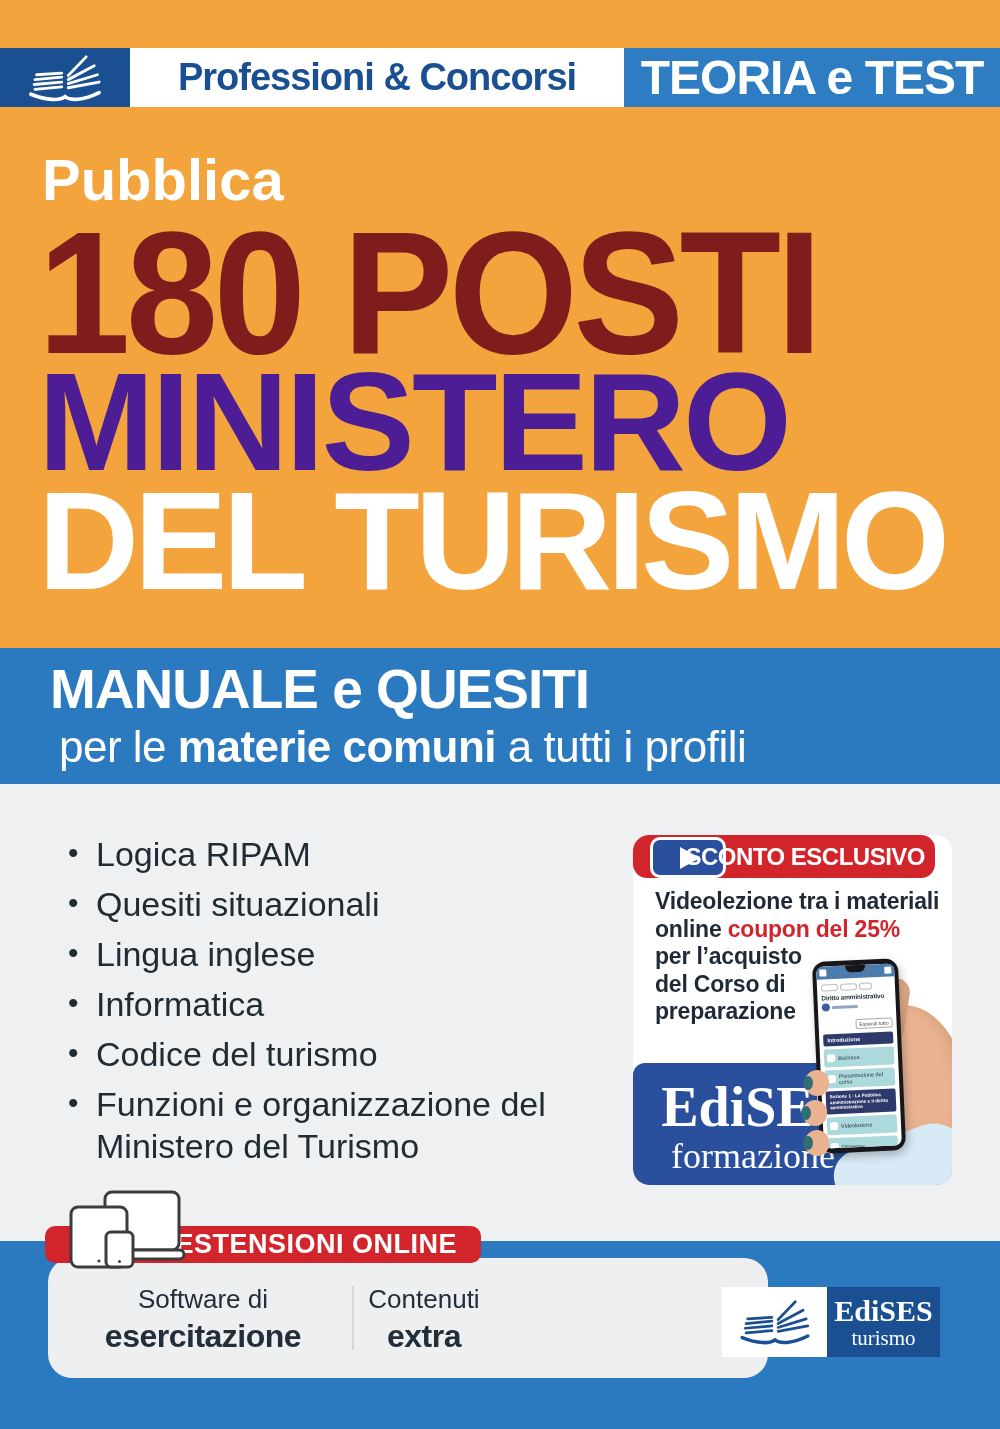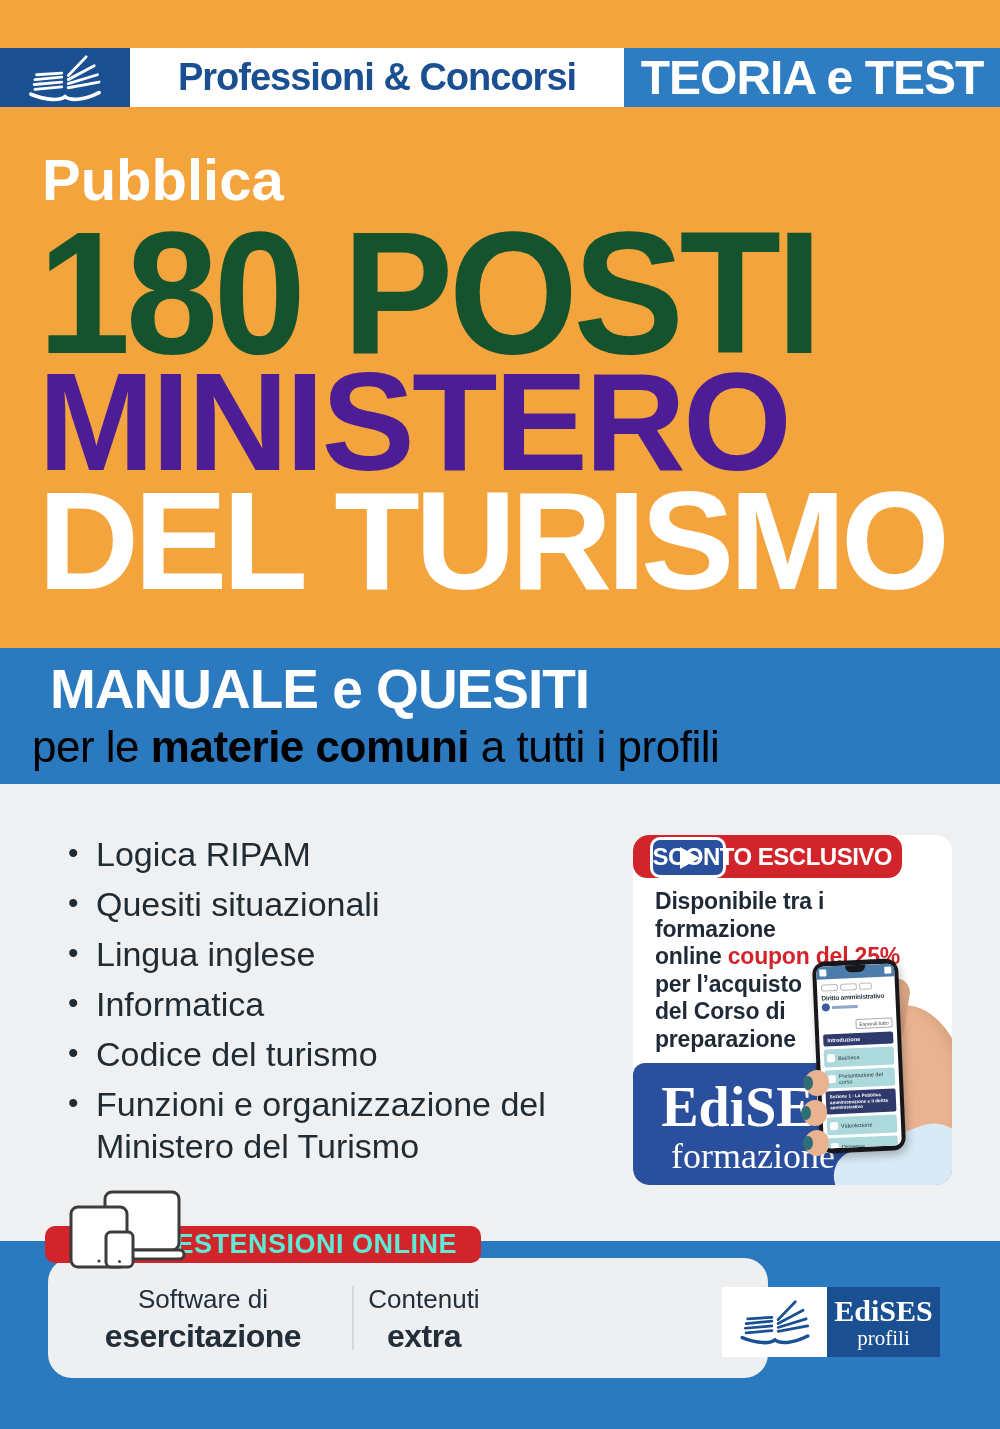--- a/index.html
+++ b/index.html
@@ -13,39 +13,39 @@
   .logo-box { width:130px; height:59px; background:#1A4F92; display:flex; align-items:center; justify-content:center; }
   .brand-box { width:494px; height:59px; background:#FFFFFF; display:flex; align-items:center; justify-content:center; }
   .brand-box span { font-size:38px; font-weight:800; color:#1A4F92; letter-spacing:-1px; }
   .series-box { flex:1; height:59px; background:#2E7CC2; display:flex; align-items:center; justify-content:center; }
   .series-box span { font-size:48px; font-weight:800; color:#FFFFFF; letter-spacing:-1px; }
 
   .kicker { position:absolute; left:42px; top:146px; font-size:58px; font-weight:700; color:#FFFFFF; }
 
   .title-line { position:absolute; left:38px; line-height:1; font-weight:700; white-space:nowrap; }
   .title-line > span { display:inline-block; transform-origin:left top; }
-  .tl1 { top:205px; font-size:175px; color:#14532d; letter-spacing:-5px; }
+  .tl1 { top:205px; font-size:175px; color:#7f1d1d; letter-spacing:-5px; }
   .tl1 > span { transform:scaleX(0.95); }
   .tl2 { top:352px; font-size:140px; color:#4c1d95; letter-spacing:-3px; }
   .tl3 { top:471px; font-size:140px; color:#FFFFFF; letter-spacing:-5px; }
 
   
   .band { position:absolute; left:0; top:648px; width:1000px; height:136px; background:#2B79BE;text-align:right; }
   .band-title { position:absolute; left:50px; top:9px; font-size:55px; font-weight:800; color:#FFFFFF; letter-spacing:-1px; }
-  .band-sub { position:absolute; left:32px; top:74px; font-size:44px; font-weight:400; color:#000000; letter-spacing:-0.5px; }
+  .band-sub { position:absolute; left:59px; top:74px; font-size:44px; font-weight:400; color:#ffffff; letter-spacing:-0.5px; }
   .band-sub b { font-weight:800; }
 
   
   .topics { position:absolute; left:68px; top:833px; width:480px; list-style:none; }
   .topics li { position:relative; padding-left:28px; font-size:34px; line-height:42px; color:#202B33; margin-bottom:8px; }
   .topics li .dot { position:absolute; left:0; top:-1px; font-size:30px; color:#202B33; }
 
   
   .promo { position:absolute; left:633px; top:835px; width:319px; height:350px; background:#FFFFFF; border-radius:16px; overflow:hidden; }
-  .promo-head { position:absolute; left:0; top:0; width:269px; height:43px; background:#D2252B; border-radius:14px; z-index:3; }
+  .promo-head { position:absolute; left:0; top:0; width:302px; height:43px; background:#D2252B; border-radius:14px; z-index:3; }
   .play-btn { position:absolute; left:17px; top:2px; width:76px; height:41px; background:#2A4F9D; border:3px solid #FFFFFF; border-radius:10px; display:flex; align-items:center; justify-content:center; }
   .play-tri { width:0; height:0; border-left:20px solid #FFFFFF; border-top:11px solid transparent; border-bottom:11px solid transparent; margin-left:4px; }
   .promo-badge { position:absolute; right:10px; top:0; line-height:43px; font-size:24px; font-weight:800; color:#FFFFFF; letter-spacing:-0.5px; }
   .promo-text { position:absolute; left:22px; top:53px; width:285px; font-size:23px; font-weight:600; line-height:27.5px; color:#1F2A36; letter-spacing:-0.2px; z-index:2; }
   .promo-text .hl { color:#D2252B; font-weight:800; }
   .promo-text b { font-weight:700; }
   .promo-navy { position:absolute; left:0; top:228px; width:319px; height:122px; background:#2A4F9D; border-radius:12px 12px 16px 16px; z-index:1; }
   .edises-name { position:absolute; left:0; top:240px; width:240px; text-align:center; font-family:"Liberation Serif", serif; font-weight:700; font-size:56px; color:#FFFFFF; z-index:2; }
   .edises-sub { position:absolute; left:0; top:300px; width:240px; text-align:center; font-family:"Liberation Serif", serif; font-weight:400; font-size:36px; color:#FFFFFF; z-index:2; }
 
@@ -79,21 +79,21 @@
   .p-sec { background:#2E3A6B; color:#FFFFFF; font-size:5.5px; font-weight:700; padding:3px 4px; border-radius:2px; margin-bottom:3px; }
   .p-sec.small { font-size:4.6px; line-height:5.6px; }
   .p-item { background:#ABD9DC; border-radius:2px; height:18px; display:flex; align-items:center; padding:0 3px; gap:3px; margin-bottom:3px; }
   .p-item i { width:8px; height:8px; background:#FFFFFF; border-radius:2px; flex:none; }
   .p-item span { font-size:5.5px; color:#2B3440; }
 
   
   .blue-footer { position:absolute; left:0; top:1241px; width:1000px; height:188px; background:#2B79BE; }
   .devices { position:absolute; left:68px; top:1190px; z-index:3; }
   .ribbon { position:absolute; left:45px; top:1226px; width:436px; height:37px; background:#D2252B; border-radius:10px; z-index:2; }
-  .ribbon span { position:absolute; right:24px; top:0; line-height:37px; font-size:27px; font-weight:700; color:#5eead4; letter-spacing:0.5px;margin-left:44px; }
+  .ribbon span { position:absolute; right:24px; top:0; line-height:37px; font-size:27px; font-weight:700; color:#ffffff; letter-spacing:0.5px;margin-left:44px; }
   .panel { position:absolute; left:48px; top:1258px; width:720px; height:120px; background:#EDEFF0; border-radius:24px; }
   .feat { position:absolute; top:26px; text-align:center; color:#222E3A; }
   .feat .f-top { font-size:26px; font-weight:400; line-height:30px; }
   .feat .f-bot { font-size:32px; font-weight:800; line-height:44px; letter-spacing:-0.5px; }
   .feat1 { left:0; width:310px; }
   .feat2 { left:306px; width:140px; }
   .vdiv { position:absolute; left:304px; top:28px; width:2px; height:64px; background:#D3D7DA; }
   .publisher { position:absolute; left:674px; top:29px; width:218px; height:70px; display:flex; }
   .pub-white { width:105px; height:70px; background:#FFFFFF; display:flex; align-items:center; justify-content:center; }
   .pub-navy { width:113px; height:70px; background:#1A4F92; color:#FFFFFF; text-align:center; font-family:"Liberation Serif", serif; display:flex; flex-direction:column; justify-content:center; }
@@ -154,21 +154,21 @@
 
   <div class="promo">
     <div class="promo-head">
       <div class="play-btn">
         <div class="play-tri"></div>
       </div>
       <span class="promo-badge">SCONTO ESCLUSIVO</span>
     </div>
 
     <div class="promo-text">
-      <span>Disponibile tra i formazione</span><br>
+      <span>Videolezione tra i materiali</span><br>
       <span>online </span><span class="hl">coupon del 25%</span><br>
       <span>per l’acquisto</span><br>
       <span>del </span><b>Corso</b><span> di</span><br>
       <b>preparazione</b>
     </div>
 
     <div class="promo-navy"></div>
     <div class="edises-name">EdiSES</div>
     <div class="edises-sub">formazione</div>
 
@@ -267,18 +267,18 @@
               <path d="M15 28 L46 26"></path>
             <path d="M54 44 L92 37"></path>
               <path d="M54 39 L90 28"></path>
               <path d="M54 34 L86 17"></path>
               <path d="M54 29 L76 6"></path>
           </g>
         </svg>
       </div>
       <div class="pub-navy">
         <div class="pub-name">EdiSES</div>
-        <div class="pub-sub">profili</div>
+        <div class="pub-sub">turismo</div>
       </div>
     </div>
   </div>
 
 </div>
 
 </body></html>

